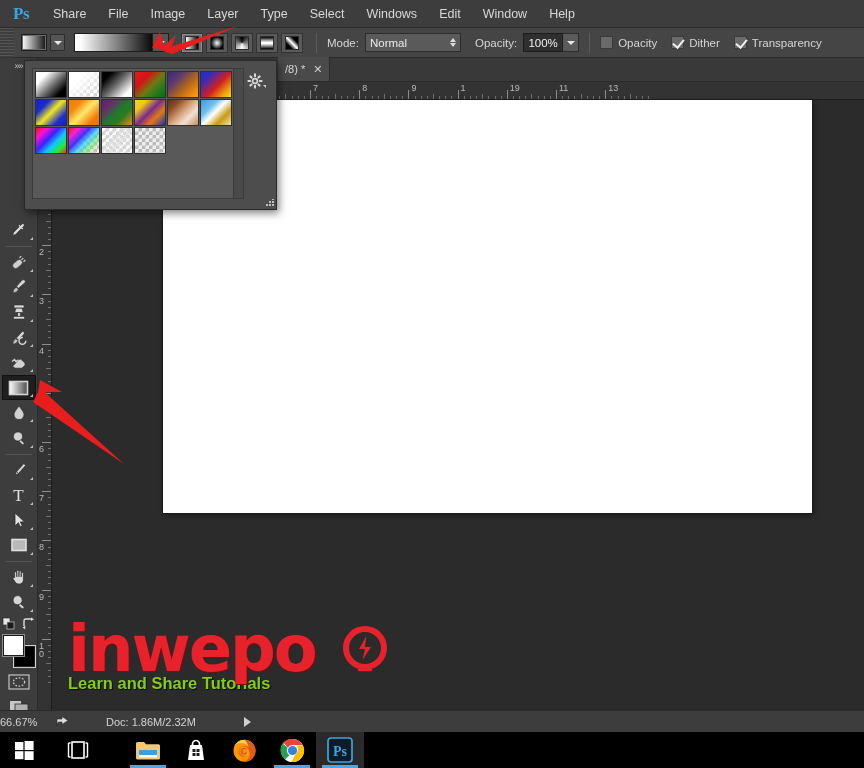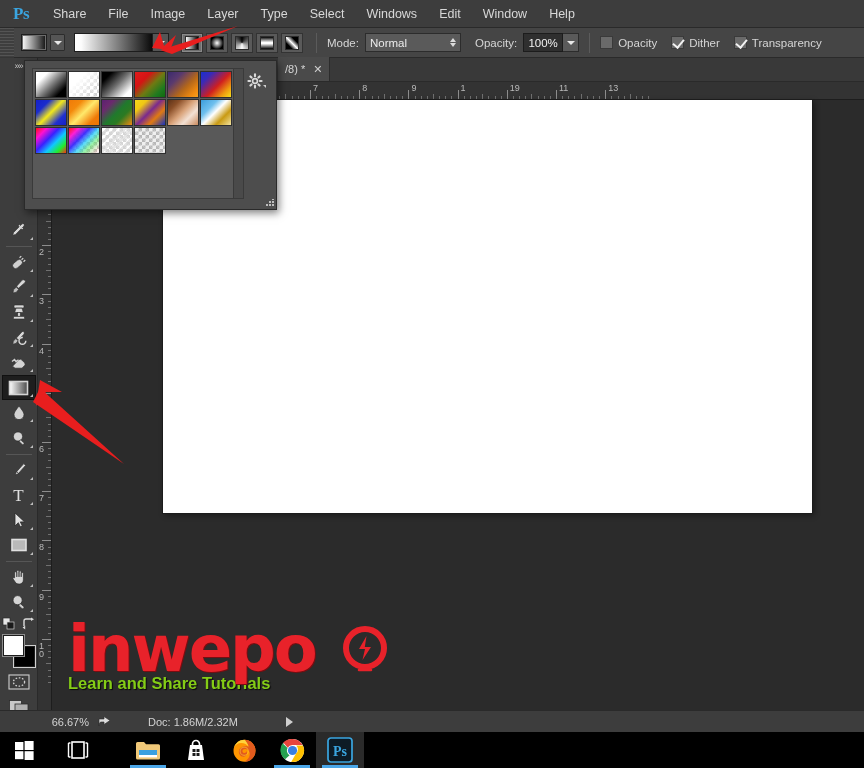--- a/index.html
+++ b/index.html
@@ -249,21 +249,21 @@
     font-weight:bold;font-size:16.5px;color:#84cc16;letter-spacing:0px;margin-top:-6px;
     text-shadow:1px 1px 1px rgba(0,0,0,.8);
   }
 
   
   .statusbar{
     position:absolute;left:0;top:710px;width:864px;height:22px;
     background:#3d3d3d;border-top:1px solid #2a2a2a;
     display:flex;align-items:center;font-size:11px;color:#d3d3d3;
   }
-  .sb-zoom{ width:52px;text-align:right;padding-right:5px;margin-left:42px; }
+  .sb-zoom{ width:52px;padding-right:5px; }
   .sb-btn{ width:22px;display:flex;align-items:center;justify-content:center;color:#e0e0e0;}
   .sb-doc{ margin-left:32px; }
   .sb-tri{ margin-left:48px;width:0;height:0;border-top:5px solid transparent;border-bottom:5px solid transparent;border-left:7px solid #cfcfcf;}
 
   
   .taskbar{
     position:absolute;left:0;top:732px;width:864px;height:36px;background:#000000;
     display:flex;align-items:center;
   }
   .start-btn{

